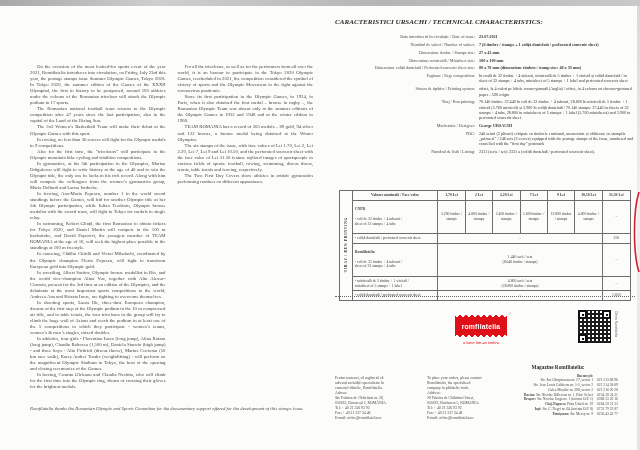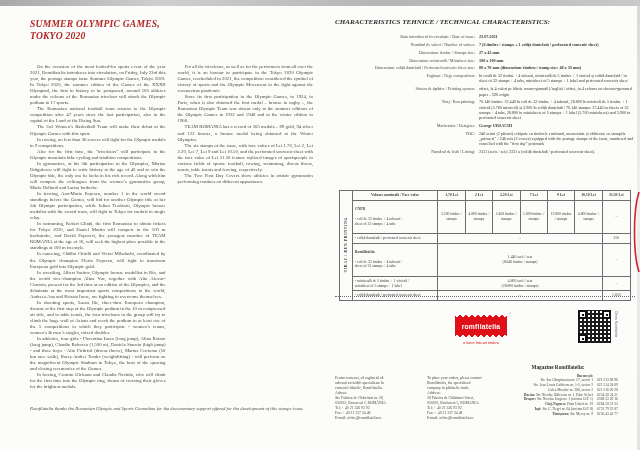--- a/index.html
+++ b/index.html
@@ -86,24 +86,20 @@
   .red-curve{position:absolute;right:0px;top:192px;}
 </style>
 </head>
 <body>
 
 <div class="page">
   <div class="scan-top"></div>
   <div class="scan-right"></div>
 
   <div class="left">
-    <div class="left-title">
-      <div>SUMMER OLYMPIC GAMES,</div>
-      <div>TOKYO 2020</div>
-    </div>
     <div class="body-cols">
       <p>On the occasion of the most looked-for sports event of the year 2021, Romfilatelia introduces into circulation, on Friday, July 23rd this year, the postage stamps issue Summer Olympic Games, Tokyo 2020. In Tokyo 2020, the summer edition of the Games of the XXXII Olympiad, the first in history to be postponed, around 100 athletes under the colours of the Romanian tricolour will attack the Olympic podium in 17 sports.</p>
       <p>The Romanian national football team returns to the Olympic competition after 47 years since the last participation, also in the capital of the Land of the Rising Sun.</p>
       <p>The 3x3 Women’s Basketball Team will make their debut at the Olympic Games with this sport.</p>
       <p>In rowing, no less than 36 rowers will fight for the Olympic medals in 9 competitions.</p>
       <p>Also for the first time, the “tricolours” will participate in the Olympic mountain bike cycling and triathlon competitions.</p>
       <p>In gymnastics, at his 5th participation in the Olympics, Marian Drăgulescu will fight to write history at the age of 40 and to win the Olympic title, the only one he lacks in his rich record. Along with him will compete the colleagues from the women’s gymnastics group, Maria Holbură and Larisa Iordache.</p>
       <p>In fencing, Ana-Maria Popescu, number 1 in the world sword standings before the Games, will bid for another Olympic title at her 5th Olympic participation, while Iulian Teodosiu, Olympic bronze medalist with the sword team, will fight in Tokyo for medals in single relay.</p>
       <p>In swimming, Robert Glință, the first Romanian to obtain tickets for Tokyo 2020, and Daniel Martin will compete in the 100 m backstroke, and David Popovici, the youngest member of TEAM ROMANIA at the age of 16, will seek the highest place possible in the standings at 100 m freestyle.</p>
       <p>In canoeing, Cătălin Chirilă and Victor Mihalachi, coordinated by the Olympic champion Florin Popescu, will fight to transform European gold into Olympic gold.</p>
@@ -114,21 +110,21 @@
       <p>For all the tricolours, as well as for the performers from all over the world, it is an honour to participate in the Tokyo 2020 Olympic Games, rescheduled in 2021, the competition considered the symbol of victory of sports and the Olympic Movement in the fight against the coronavirus pandemic.</p>
       <p>Since its first participation in the Olympic Games, in 1924, in Paris, when it also obtained the first medal – bronze in rugby –, the Romanian Olympic Team was absent only at the summer editions of the Olympic Games in 1932 and 1948 and at the winter edition in 1960.</p>
       <p>TEAM ROMANIA has a record of 305 medals – 89 gold, 94 silver and 122 bronze, a bronze medal being obtained at the Winter Olympics.</p>
       <p>The six stamps of the issue, with face values of Lei 1.70, Lei 2, Lei 2.20, Lei 7, Lei 9 and Lei 10.50, and the perforated souvenir sheet with the face value of Lei 31.50 feature stylized images of sportspeople in various fields of sports: football, rowing, swimming, discus throw, tennis, table tennis and fencing, respectively.</p>
       <p>The Two First Day Covers show athletes in artistic gymnastics performing routines on different apparatuses.</p>
     </div>
     <div class="left-footer">Romfilatelia thanks the Romanian Olympic and Sports Committee for the documentary support offered for the development of this stamps issue.</div>
   </div>
 
   <div class="right">
-    <div class="right-title">CHARACTERISTICS TEHNICE / TECHNICAL CHARACTERISTICS:</div>
+    <div class="right-title">CARACTERISTICI URSACHI / TECHNICAL CHARACTERISTICS:</div>
 
     <div class="specs">
       <div class="spec-label">Data introducerii în circulație / Date of issue:</div>
       <div class="spec-value b">23.07.2021</div>
       <div class="spec-label">Numărul de valori / Number of values:</div>
       <div class="spec-value b">7 (6 timbre / stamps + 1 coliță dantelată / perforated souvenir sheet)</div>
       <div class="spec-label">Dimensiune timbre / Stamps size:</div>
       <div class="spec-value b">27 x 42 mm</div>
       <div class="spec-label">Dimensiune minicoală / Minisheet size:</div>
       <div class="spec-value b">100 x 100 mm</div>

